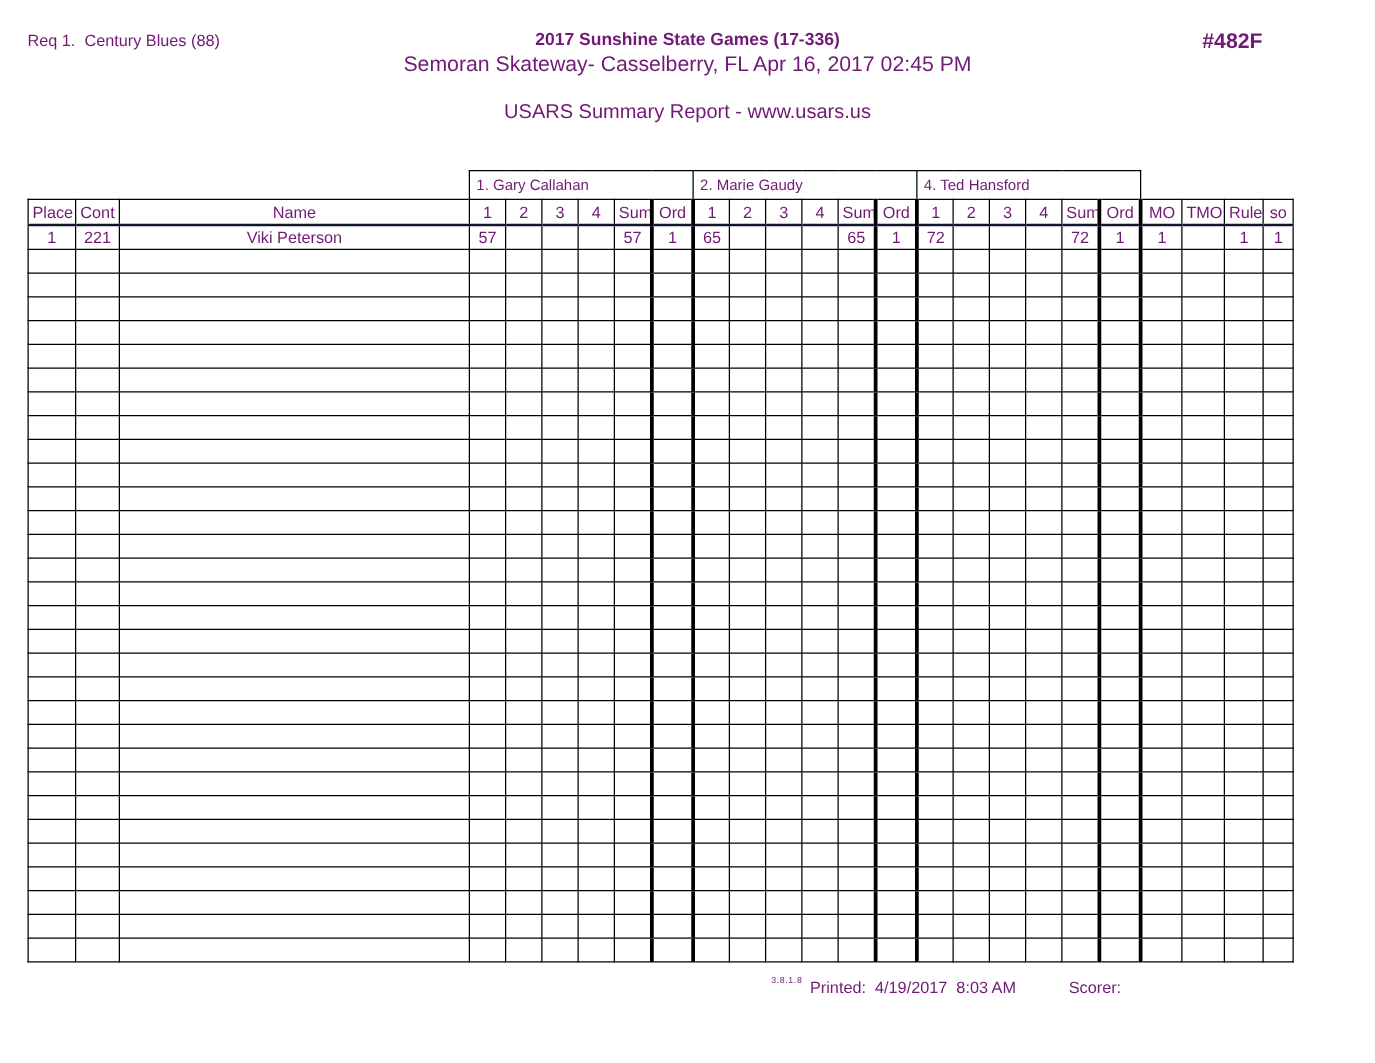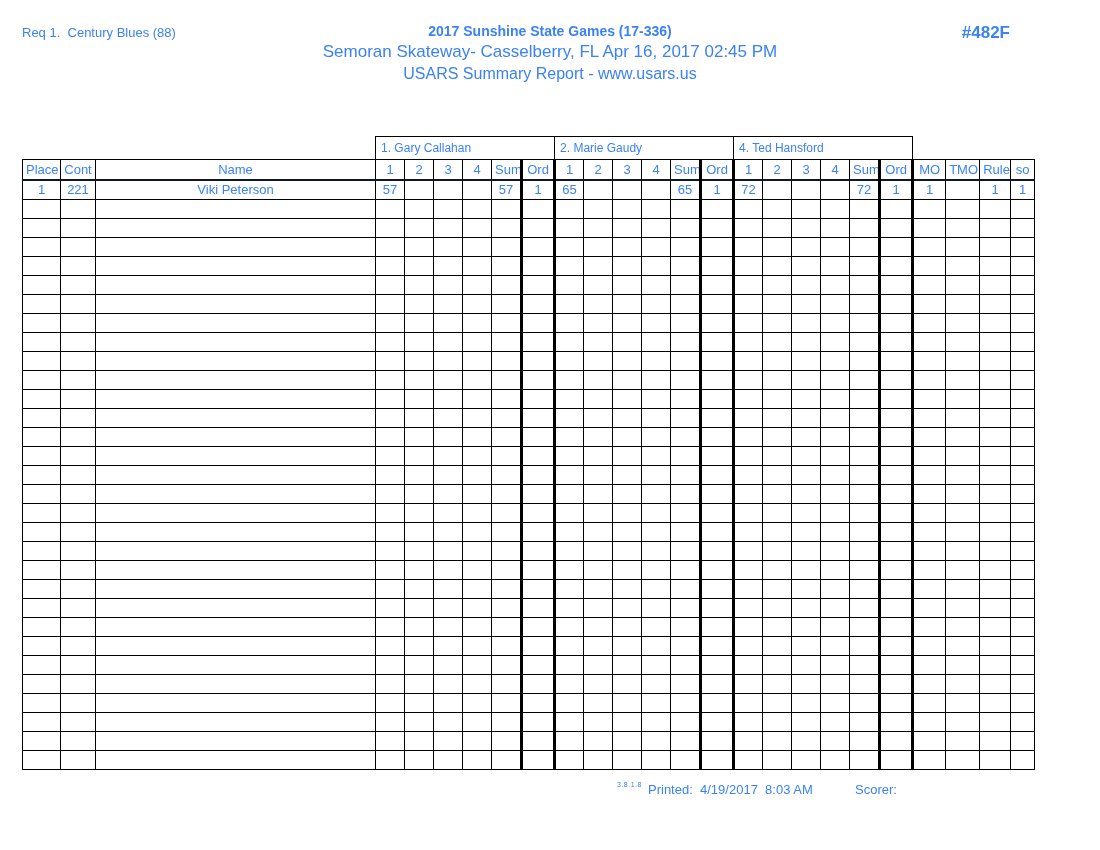--- a/index.html
+++ b/index.html
@@ -2,21 +2,21 @@
 <html><head>
 <meta charset="utf-8">
 <style>
   html, body { margin: 0; padding: 0; background: #ffffff; }
   .page {
     position: relative;
     width: 1100px;
     height: 850px;
     background: #ffffff;
     font-family: "Liberation Sans", sans-serif;
-    color: #3b82f6;
+    color: #701a75;
     overflow: hidden;
   }
 
   
   .req-label {
     position: absolute;
     left: 22px; top: 25px;
     font-size: 13px;
     white-space: pre;
   }
@@ -29,21 +29,21 @@
   .title-block {
     position: absolute;
     left: 0; top: 23px;
     width: 1100px;
     text-align: center;
     line-height: 1.25;
   }
   .title-line1 { font-size: 14px; font-weight: bold; }
   .title-line2 { font-size: 17px; }
   .title-line3 { font-size: 19px; font-weight: bold; margin-top: 2px; }
-  .title-line4 { font-size: 16px; margin-top: 2px; }
+  .title-line4 { font-size: 16px; margin-top: 18px; }
 
   
   table.report-table {
     position: absolute;
     left: 22px; top: 136px;
     width: 1012px;
     border-collapse: collapse;
     table-layout: fixed;
     font-size: 13px;
   }

